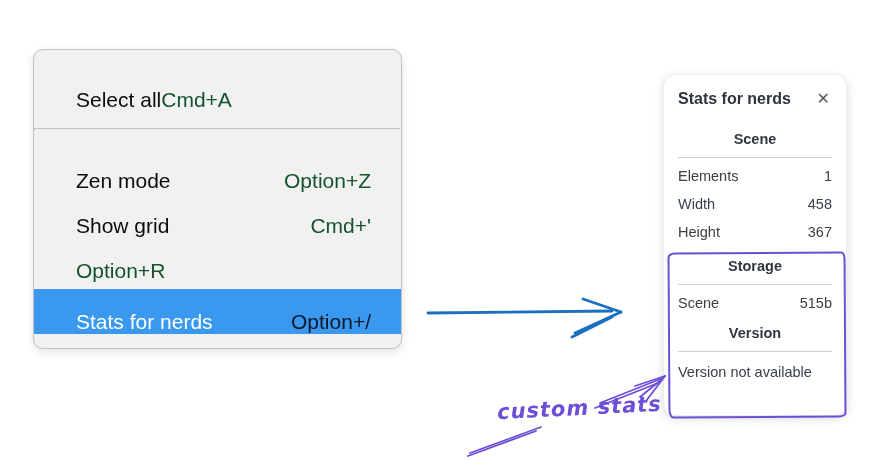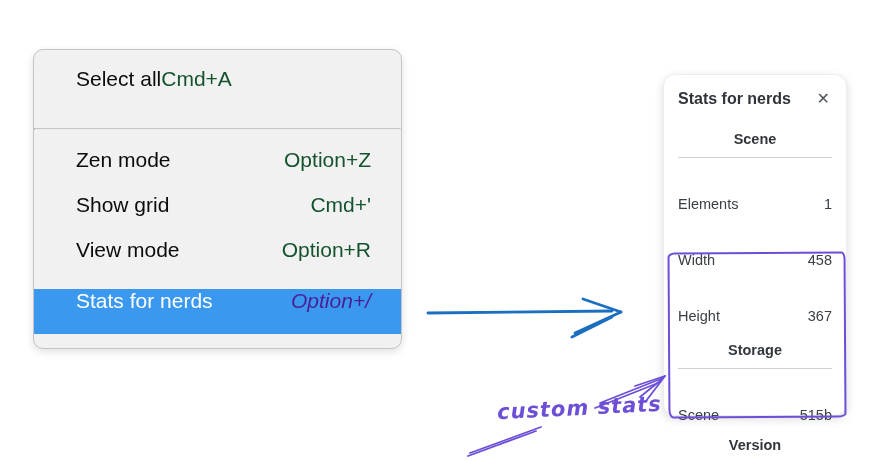--- a/index.html
+++ b/index.html
@@ -20,33 +20,33 @@
     border-radius:10px;
     box-shadow:0 3px 8px rgba(0,0,0,0.12);
     box-sizing:border-box;
     overflow:hidden;
   }
   .menu-group-top{height:78px;display:flex;align-items:center;}
   .menu-divider{border-top:1px solid #c6c6ca;margin:0;}
   .menu-group-bottom{padding-top:18px;}
   .menu-item{
     height:45px;
-    display:flex;align-items:flex-start;justify-content:space-between;
+    display:flex;align-items:flex-end;justify-content:space-between;
     padding:0 30px 0 42px;
     font-size:21px;
     color:#0c0c0e;
     cursor:default;
   }
   .menu-item .shortcut{color:#14532d;}
   .menu-item.highlighted{
     margin-top:6px;
     background:#3a99ef;
     color:#ffffff;
   }
-  .menu-item.highlighted .shortcut{color:#4c1d95;font-style:italic;}
+  .menu-item.highlighted .shortcut{color:#0f172a;}
 
   
   .stats-panel{
     position:absolute;left:663px;top:74px;
     width:184px;height:342px;
     background:#ffffff;
     border:1px solid #ececf1;
     border-radius:12px;
     box-shadow:0 3px 10px rgba(0,0,0,0.14);
     box-sizing:border-box;
@@ -62,21 +62,21 @@
   .close-btn{
     font-size:16px;color:#50565c;line-height:1;
     background:none;border:none;padding:0 2px;cursor:pointer;
     font-family:"DejaVu Sans", sans-serif;
   }
   .section-heading{
     height:20px;text-align:center;font-weight:bold;font-size:14.5px;color:#31373d;
   }
   .panel-divider{border:none;border-top:1px solid #ccd1d7;margin:6px 0 2px 0;}
   .rows{padding-top:2px;}
-  .stat-row{height:28px;display:flex;align-items:center;justify-content:space-between;margin-top:28px;}
+  .stat-row{height:28px;display:flex;align-items:center;justify-content:space-between;}
   .stat-row .stat-value{text-align:right;}
   .section-storage{margin-top:12px;}
   .section-version{margin-top:8px;}
   .version-note{height:28px;display:flex;align-items:center;padding-top:4px;}
 
   
   .sketch-box{
     position:absolute;left:4px;top:177px;
     width:174px;height:162px;
     border:2px solid #6d4ed6;
@@ -116,21 +116,20 @@
     <div class="menu-group-bottom">
       <div class="menu-item">
         <span>Zen mode</span>
         <span class="shortcut">Option+Z</span>
       </div>
       <div class="menu-item">
         <span>Show grid</span>
         <span class="shortcut">Cmd+'</span>
       </div>
       <div class="menu-item">
-        <span>View mode</span>
         <span class="shortcut">Option+R</span>
       </div>
       <div class="menu-item highlighted">
         <span>Stats for nerds</span>
         <span class="shortcut">Option+/</span>
       </div>
     </div>
   </div>
 
   <div class="stats-panel">
@@ -165,20 +164,21 @@
         <div class="stat-row">
           <span class="stat-label">Scene</span>
           <span class="stat-value">515b</span>
         </div>
       </div>
     </div>
 
     <div class="section-version">
       <div class="section-heading">Version</div>
       <hr class="panel-divider">
+      <div class="version-note">Version not available</div>
     </div>
 
     <div class="sketch-box"></div>
   </div>
 
   <div class="annotation-text">custom stats</div>
 
   <svg class="overlay-svg" viewBox="0 0 873 461" xmlns="http://www.w3.org/2000/svg">
 
     <g fill="none" stroke="#1b6fc0" stroke-width="2.8" stroke-linecap="round">

